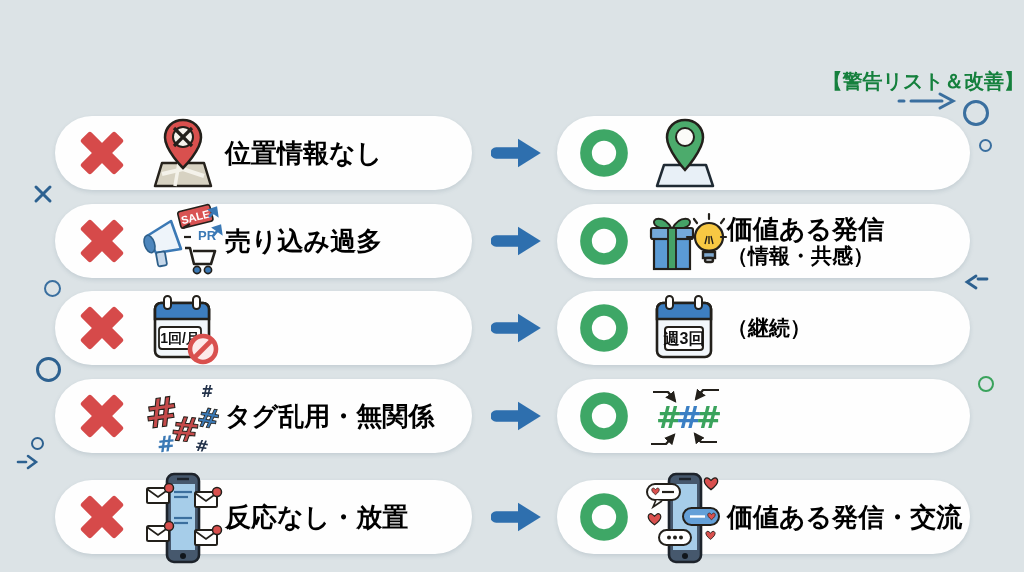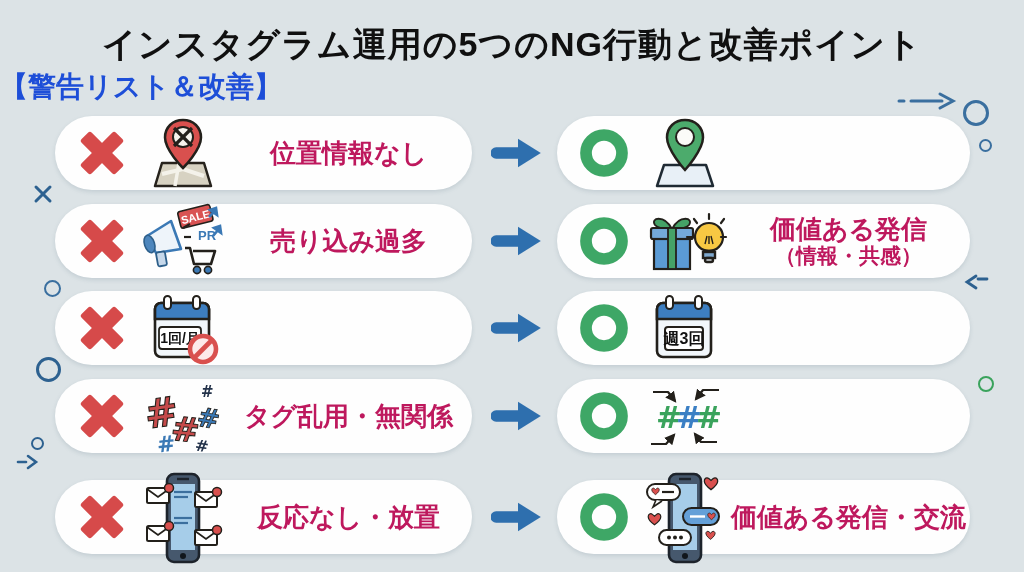--- a/index.html
+++ b/index.html
@@ -7,48 +7,47 @@
     width:1024px;height:572px;overflow:hidden;position:relative;
     background:#dce3e6;
     font-family:"Liberation Sans","DejaVu Sans",sans-serif;
   }
   .stage{position:absolute;inset:0;}
   .title{
     position:absolute;top:22px;left:0;width:100%;text-align:center;
     font-size:34px;font-weight:bold;color:#101010;letter-spacing:1px;
   }
   .subtitle{
-    position:absolute;top:68px;left:0;width:100%;text-align:left;
-    font-size:28px;font-weight:bold;color:#1d4ed8;
+    position:absolute;top:68px;left:0;width:100%;text-align:right;
+    font-size:20px;font-weight:bold;color:#15803d;
   }
   .row{position:absolute;left:0;width:1024px;height:74px;}
   .pill{
     position:absolute;top:0;height:74px;background:#fefefe;
     border-radius:37px;display:flex;align-items:center;
     box-shadow:0 2px 4px rgba(110,130,145,0.22);
   }
   .pill.ng{left:55px;width:417px;}
   .pill.ok{left:557px;width:413px;}
   .mark{width:54px;height:54px;margin-left:20px;flex:0 0 auto;}
   .icon{width:84px;height:74px;margin-left:12px;flex:0 0 auto;overflow:visible;}
   .icon.tall{height:96px;margin-top:-10px;margin-bottom:-12px;}
-  .labels{flex:1;text-align:center;color:#be185d;}
+  .labels{flex:1;text-align:left;color:#000000;}
   .l1{font-size:26px;font-weight:bold;line-height:30px;}
   .l2{font-size:21px;font-weight:bold;line-height:24px;}
   .l2:empty{display:none;}
   .arrow{position:absolute;left:491px;top:18px;width:54px;height:38px;}
   .doodle{position:absolute;}
   .circle-doodle{position:absolute;border-radius:50%;background:transparent;}
 </style>
 </head>
 <body>
 
 <div class="stage">
 
-  <div class="title">インスタグラム運用の5つのNG行動と改善ポイント</div>
   <div class="subtitle">【警告リスト＆改善】</div>
 
   <svg class="doodle" style="left:896px;top:90px;" width="64" height="22">
     <g stroke="#3a6f9f" stroke-width="3" fill="none" stroke-linecap="round">
       <line x1="3" y1="11" x2="8" y2="11"></line>
       <line x1="15" y1="11" x2="46" y2="11"></line>
       <path d="M44,4 L57,11 L44,18"></path>
     </g>
   </svg>
   <div class="circle-doodle" style="left:963px;top:100px;width:20px;height:20px;border:3px solid #3a6f9f;"></div>
@@ -213,20 +212,21 @@
       </svg>
       <svg class="icon" viewBox="0 0 84 74">
         <rect x="14" y="12" width="54" height="54" rx="6" fill="#f2f7fb" stroke="#23201b" stroke-width="2.6"></rect>
         <path d="M14,28 v-10 a6,6 0 0 1 6,-6 h42 a6,6 0 0 1 6,6 v10 z" fill="#3d7ec0" stroke="#23201b" stroke-width="2.6"></path>
         <rect x="23" y="5" width="7" height="13" rx="3.5" fill="#ffffff" stroke="#23201b" stroke-width="2"></rect>
         <rect x="52" y="5" width="7" height="13" rx="3.5" fill="#ffffff" stroke="#23201b" stroke-width="2"></rect>
         <rect x="22" y="36" width="38" height="23" rx="3" fill="#ffffff" stroke="#23201b" stroke-width="2"></rect>
         <text x="41" y="53" text-anchor="middle" font-size="16" font-weight="bold" fill="#111111" font-family="Liberation Sans, sans-serif">週3回</text>
       </svg>
       <div class="labels">
+        <div class="l2">（継続）</div>
       </div>
     </div>
   </div>
 
   <div class="row" style="top:379px;">
     <div class="pill ng">
       <svg class="mark" viewBox="0 0 60 60">
         <g transform="rotate(45 30 30)" fill="#d64a4a">
           <rect x="3" y="22" width="54" height="16" rx="3"></rect>
             <rect x="22" y="3" width="16" height="54" rx="3"></rect>

